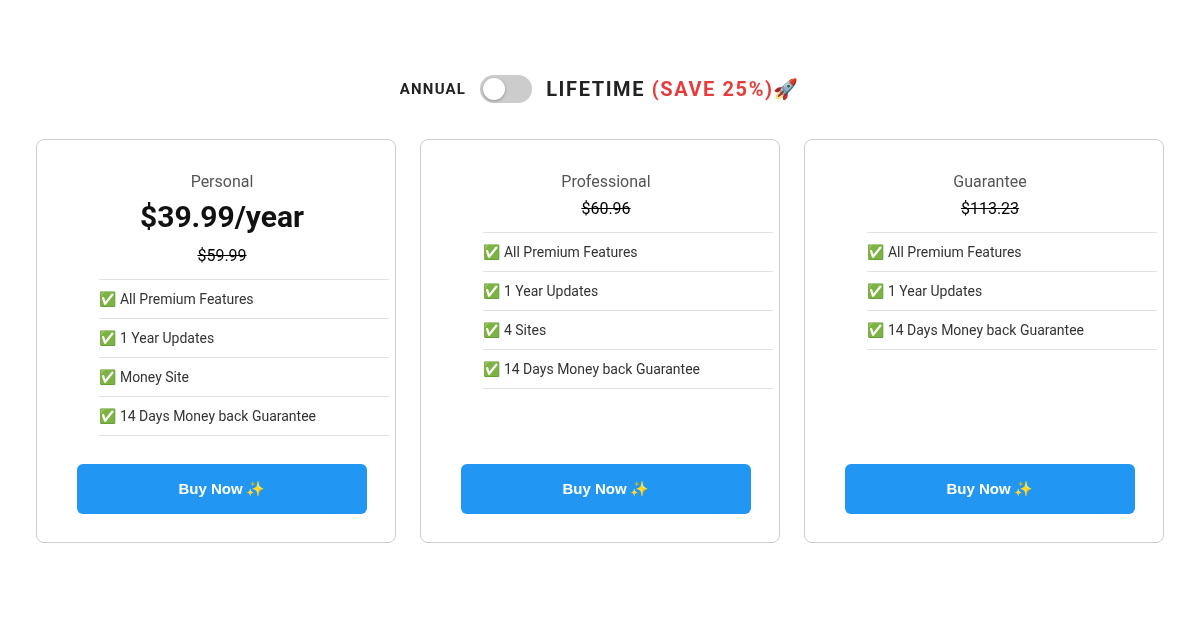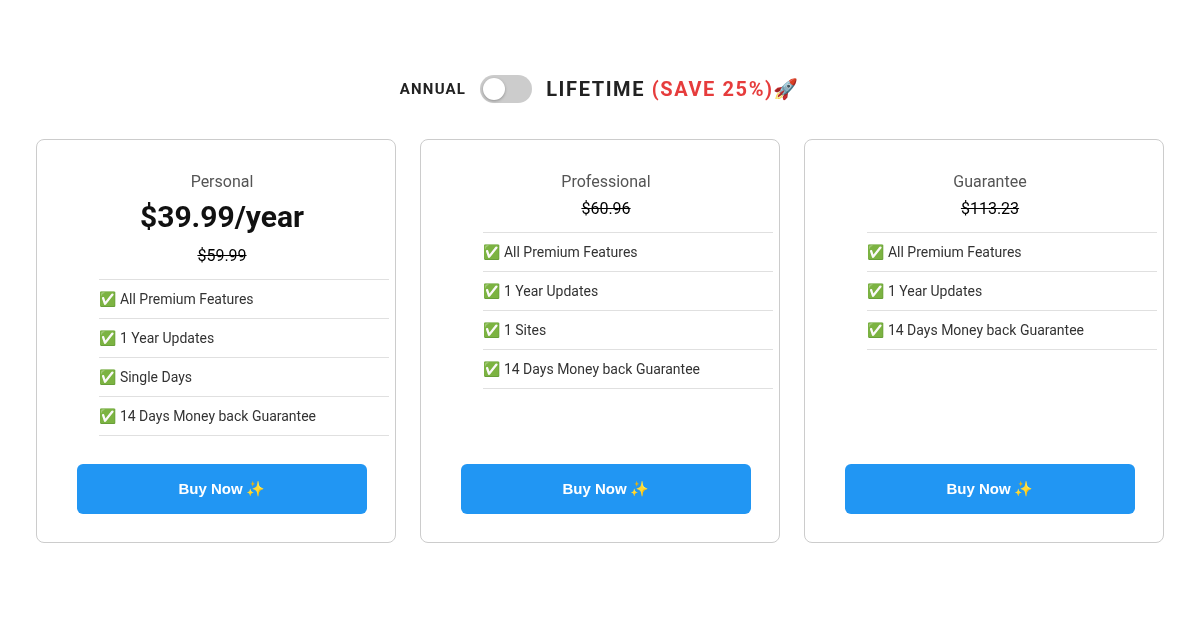--- a/index.html
+++ b/index.html
@@ -164,33 +164,33 @@
 
 <div class="plans-container">
 
   <div class="plan-card">
     <div class="plan-name">Personal</div>
     <div class="plan-price">$39.99/year</div>
     <div class="plan-original-price">$59.99</div>
     <ul class="plan-features">
       <li>✅ All Premium Features</li>
       <li>✅ 1 Year Updates</li>
-      <li>✅ Single Days</li>
+      <li>✅ Money Site</li>
       <li>✅ 14 Days Money back Guarantee</li>
     </ul>
     <button class="buy-button">Buy Now ✨</button>
   </div>
 
   <div class="plan-card">
     <div class="plan-name">Professional</div>
     <div class="plan-original-price">$60.96</div>
     <ul class="plan-features">
       <li>✅ All Premium Features</li>
       <li>✅ 1 Year Updates</li>
-      <li>✅ 1 Sites</li>
+      <li>✅ 4 Sites</li>
       <li>✅ 14 Days Money back Guarantee</li>
     </ul>
     <button class="buy-button">Buy Now ✨</button>
   </div>
 
   <div class="plan-card">
     <div class="plan-name">Guarantee</div>
     <div class="plan-original-price">$113.23</div>
     <ul class="plan-features">
       <li>✅ All Premium Features</li>

